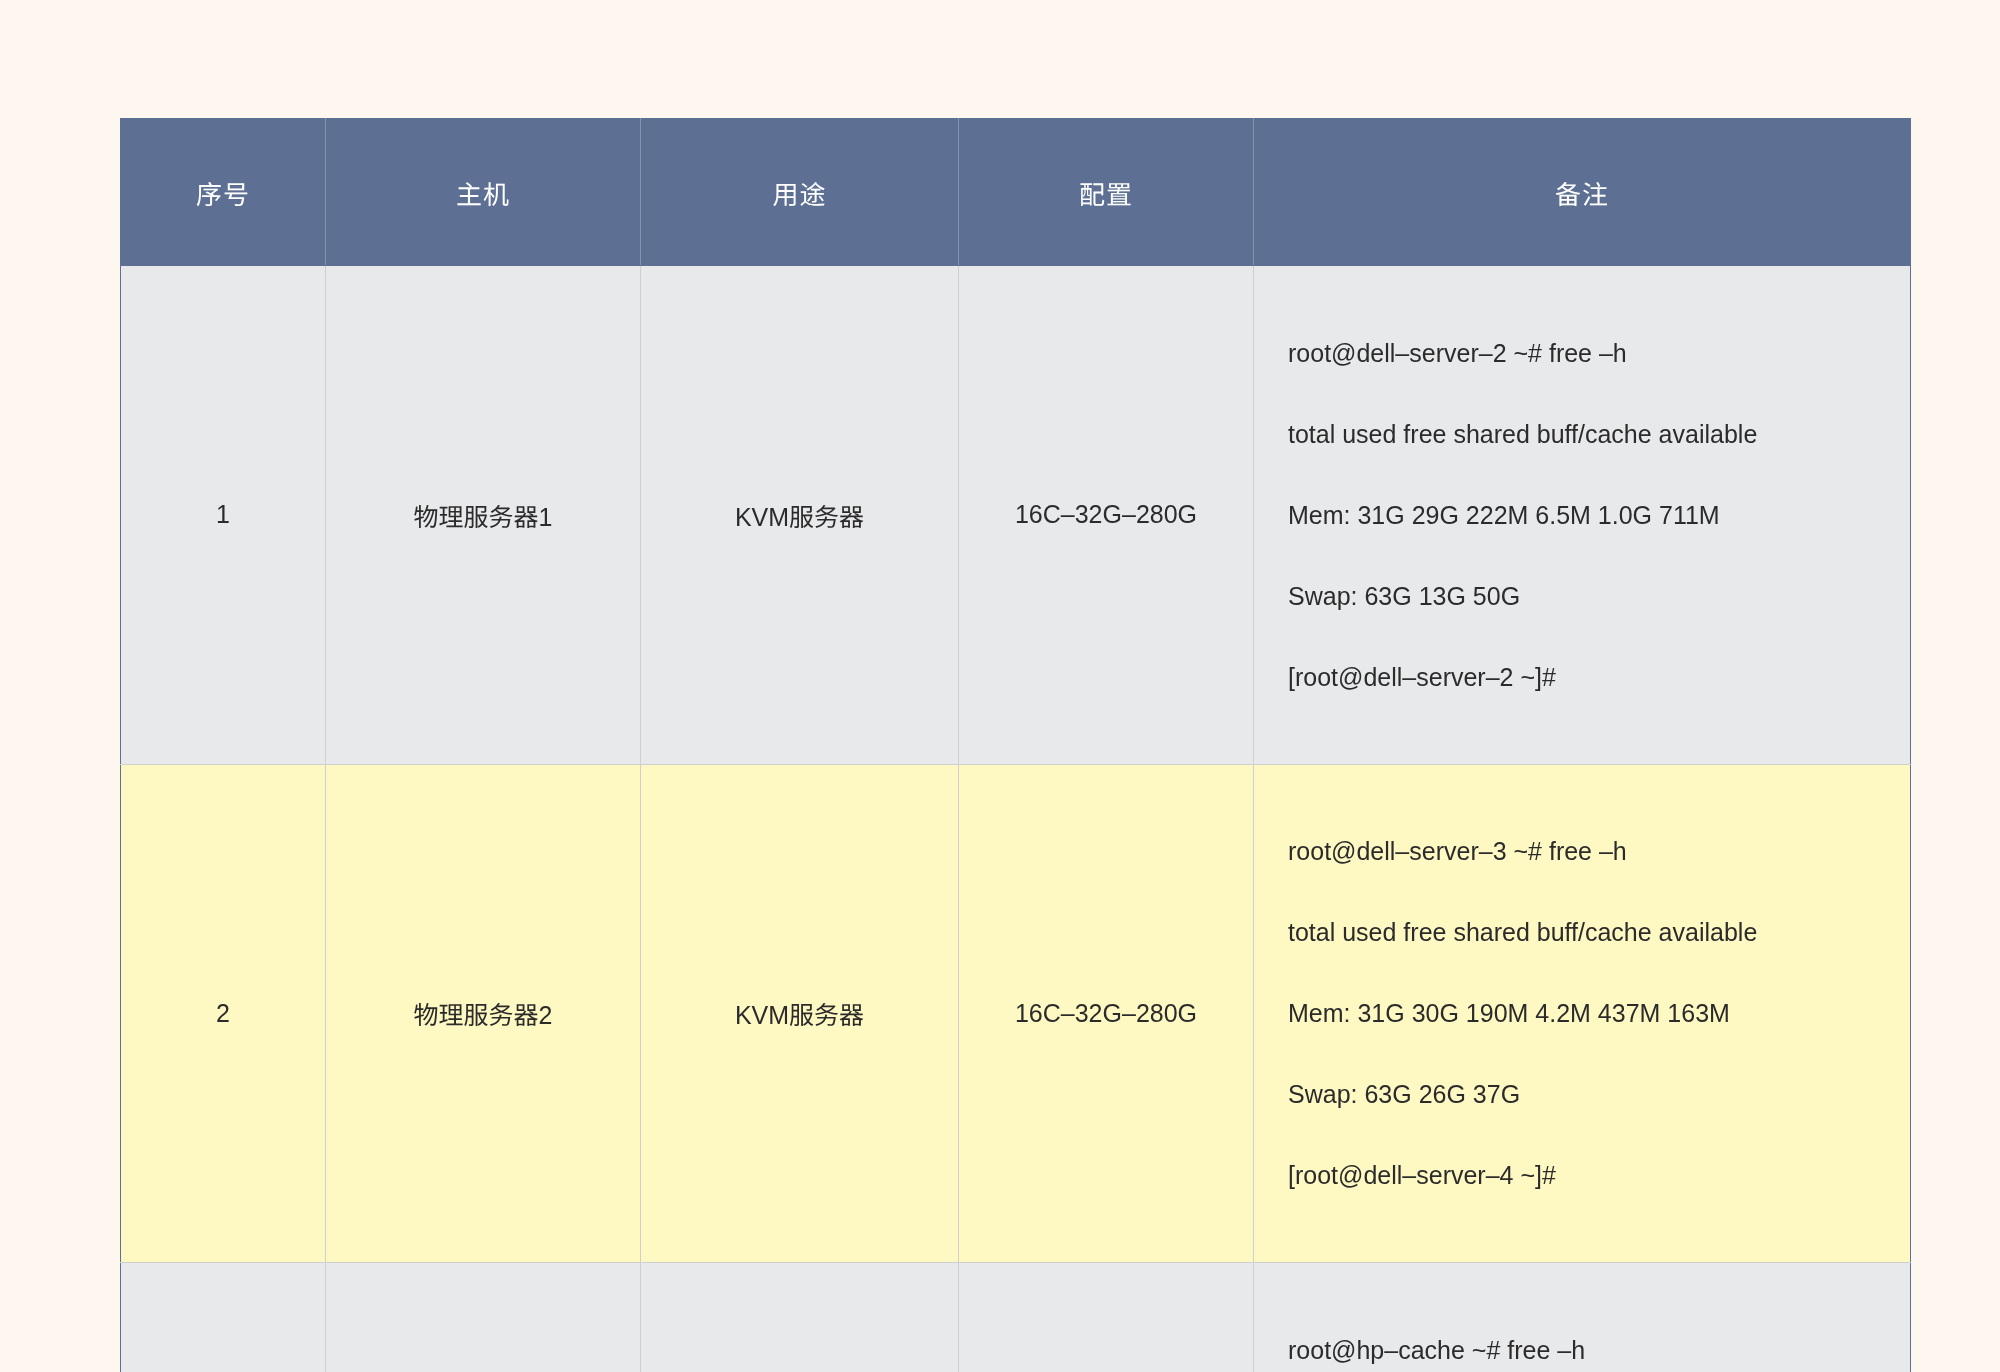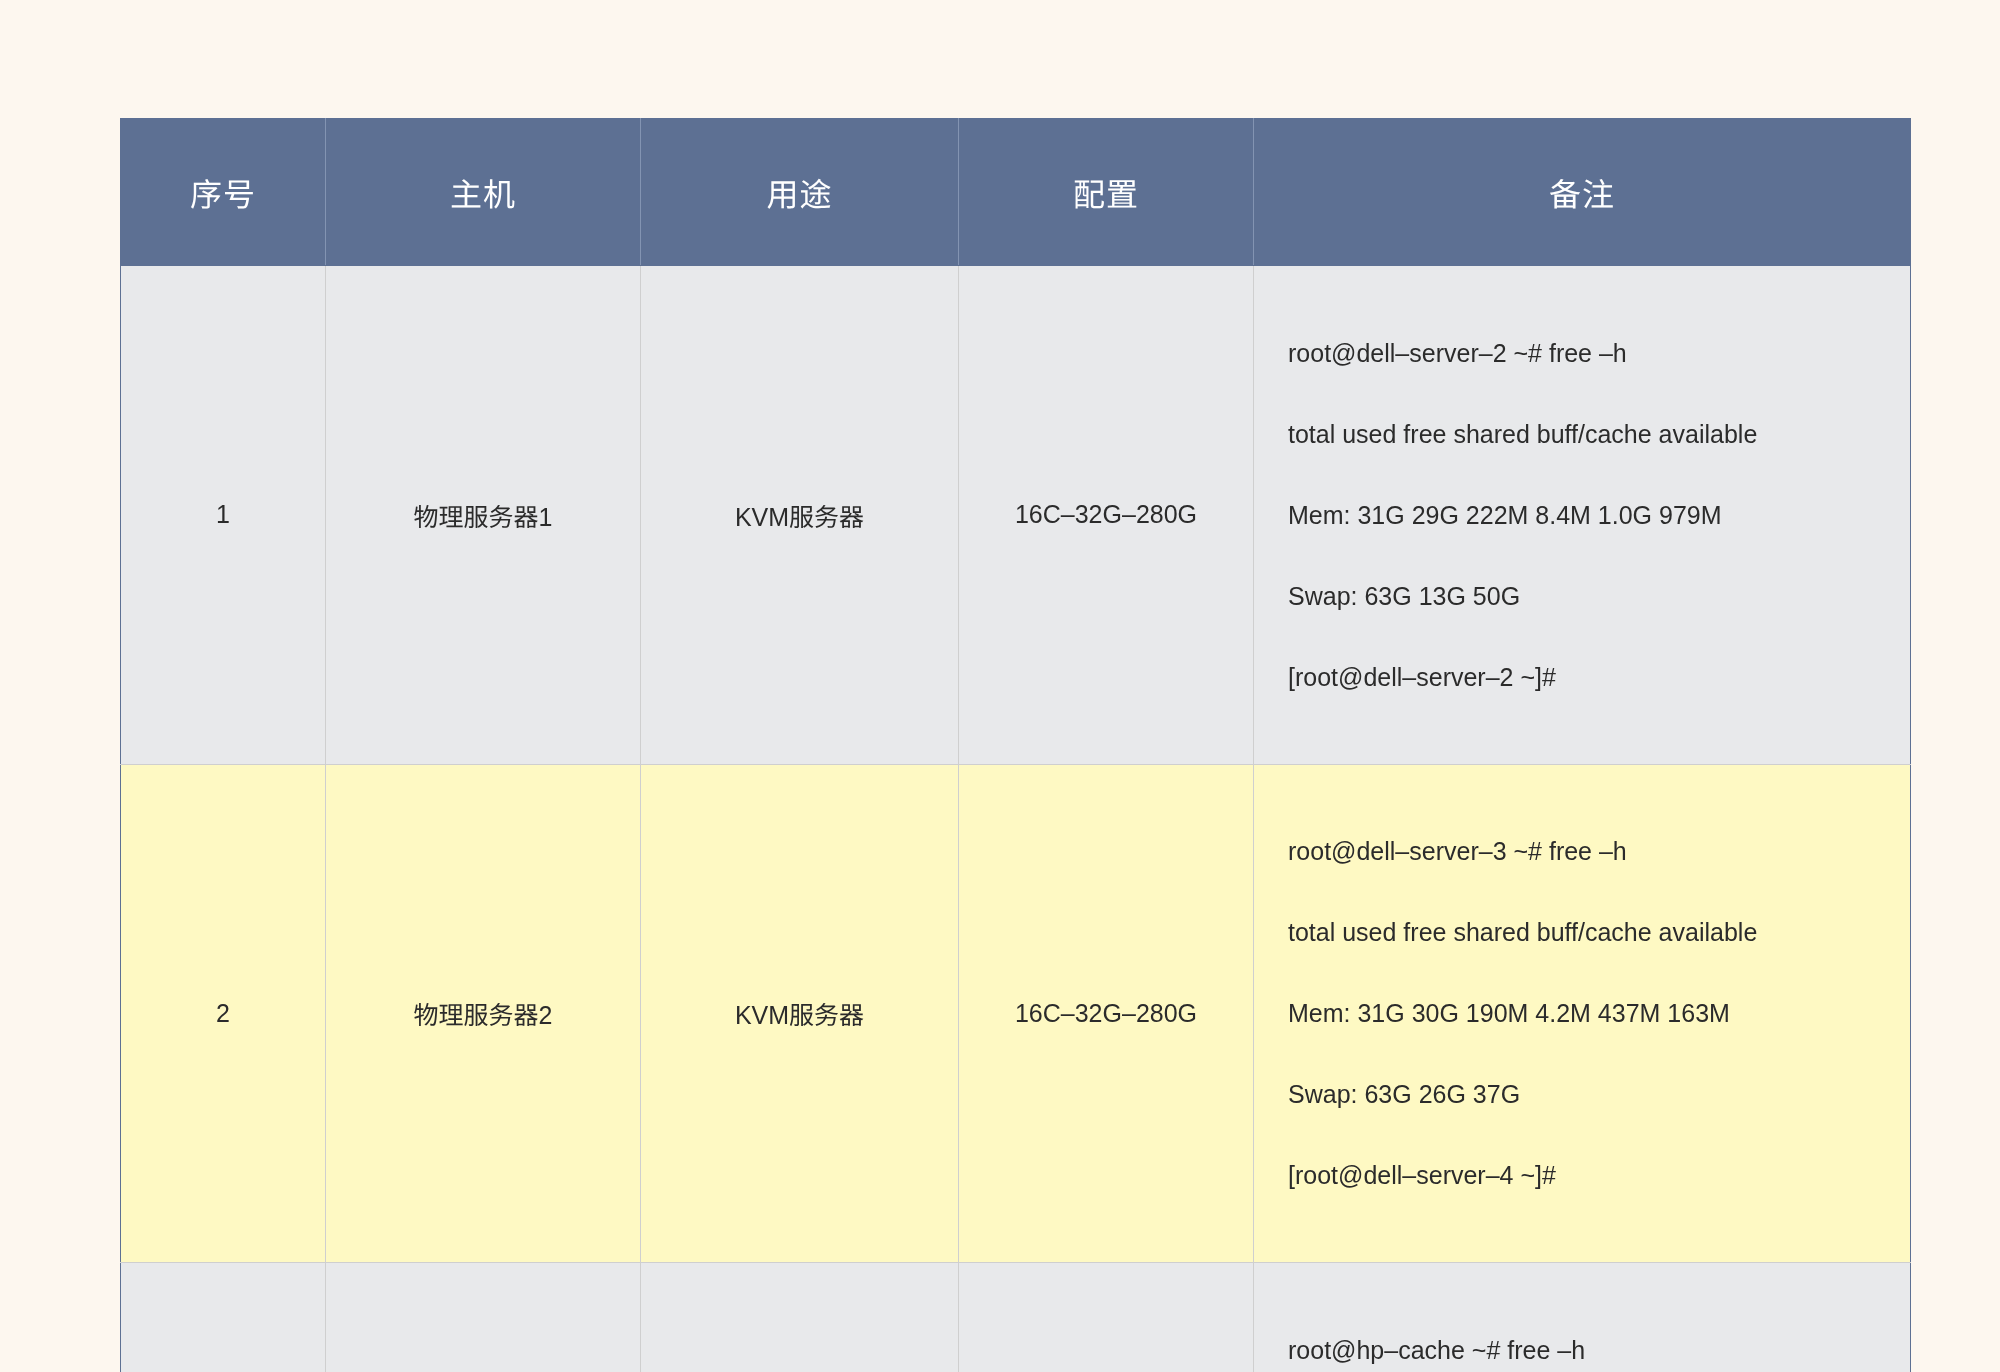--- a/index.html
+++ b/index.html
@@ -35,21 +35,21 @@
   }
   table.spec-table col.c-idx   { width: 205px; }
   table.spec-table col.c-host  { width: 315px; }
   table.spec-table col.c-use   { width: 318px; }
   table.spec-table col.c-conf  { width: 295px; }
   table.spec-table col.c-note  { width: 657px; }
 
   thead th {
     background: #5d7093;
     color: #ffffff;
-    font-size: 32px;
+    font-size: 26px;
     font-weight: 400;
     height: 144px;
     border-right: 1px solid #8394b2;
     border-bottom: 1px solid #5d7093;
     text-align: center;
     vertical-align: middle;
     letter-spacing: 1px;
   }
   thead th:last-child { border-right: none; }
 
@@ -104,21 +104,21 @@
       </thead>
       <tbody>
         <tr class="shade">
           <td>1</td>
           <td>物理服务器1</td>
           <td>KVM服务器</td>
           <td>16C–32G–280G</td>
           <td class="note">
             <span class="note-line">root@dell–server–2 ~# free –h</span>
             <span class="note-line">total used free shared buff/cache available</span>
-            <span class="note-line">Mem: 31G 29G 222M 8.4M 1.0G 979M</span>
+            <span class="note-line">Mem: 31G 29G 222M 6.5M 1.0G 711M</span>
             <span class="note-line">Swap: 63G 13G 50G</span>
             <span class="note-line">[root@dell–server–2 ~]#</span>
           </td>
         </tr>
         <tr class="plain">
           <td>2</td>
           <td>物理服务器2</td>
           <td>KVM服务器</td>
           <td>16C–32G–280G</td>
           <td class="note">

